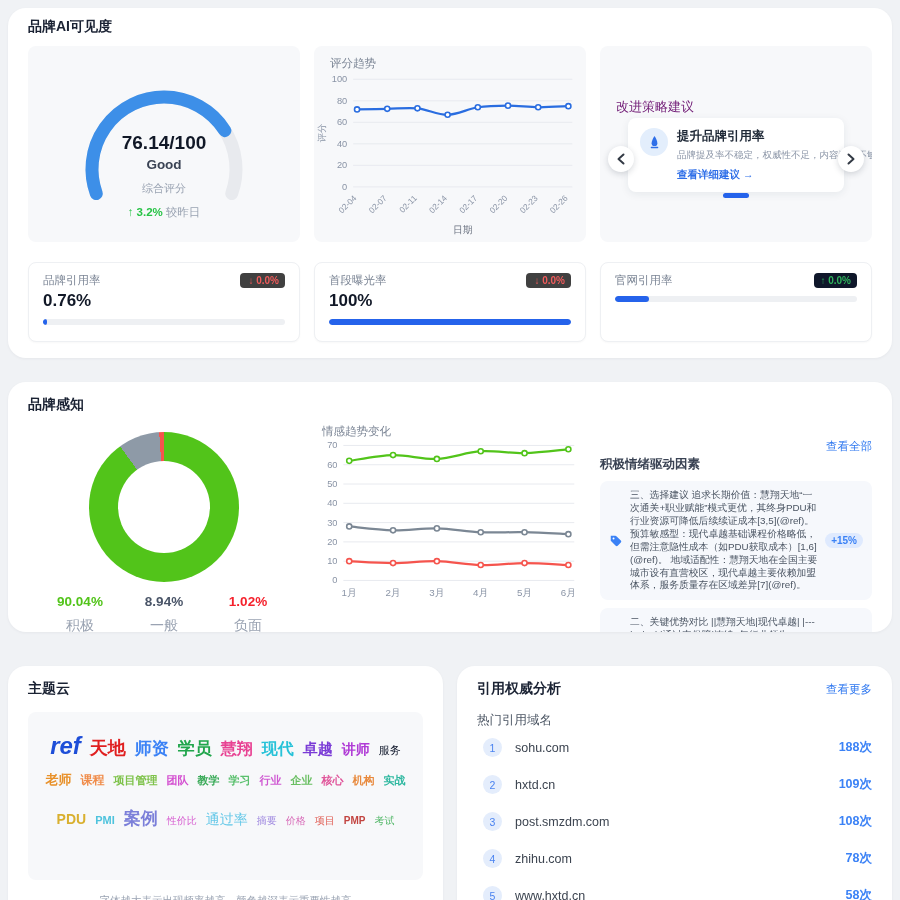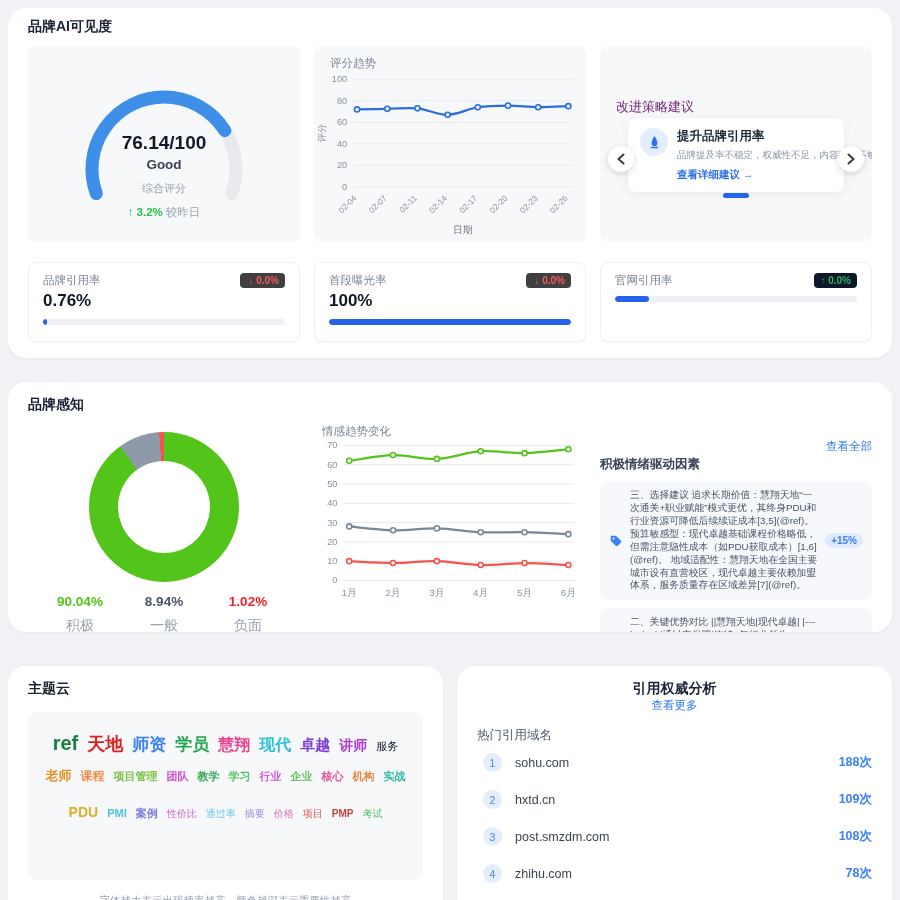--- a/index.html
+++ b/index.html
@@ -77,21 +77,21 @@
                   border-radius:9px; padding:2px 6px; }
 
   
   .row3 { display:grid; grid-template-columns:435px 1fr; gap:14px; margin-top:34px; }
   .row3 .card { padding:14px 20px; }
   .cloud-panel { background:#f7f8fa; border-radius:8px; margin-top:14px; height:168px; padding:20px 12px 0; overflow:hidden; }
   .cloud { display:flex; flex-wrap:wrap; justify-content:center; align-items:baseline; column-gap:9px; row-gap:11px; }
   .cloud span { white-space:nowrap; }
   .cloud-cap { text-align:center; font-size:10.5px; color:#9aa3b2; margin-top:14px; }
 
-  .auth-head { display:flex; justify-content:center; align-items:center;flex-direction:column; }
+  .auth-head { display:flex; justify-content:space-between; align-items:center; }
   .auth-sub { font-size:12.5px; color:#4b5563; margin-top:14px; }
   .dom-row { display:flex; align-items:center; padding:9px 0; }
   .rank { width:19px; height:19px; border-radius:50%; background:#e4edfc; color:#4a83f0; font-size:10.5px;
           display:flex; align-items:center; justify-content:center; margin-left:6px; }
   .dom-name { font-size:12.5px; color:#3c4450; margin-left:13px; flex:1; }
   .dom-count { font-size:12.5px; color:#3b82f6; font-weight:700; }
 </style>
 </head>
 <body>
 
@@ -307,21 +307,21 @@
         </div>
       </div>
     </div>
   </section>
 
   <div class="row3">
     <section class="card">
       <h2 class="sec">主题云</h2>
       <div class="cloud-panel">
         <div class="cloud" id="cloud">
-            <span style="font-size: 20px; color: #15803d; font-weight: 700;">ref</span>
+            <span style="font-size: 24px; color: #1d4ed8; font-weight: 700; font-style: italic;">ref</span>
             <span style="font-size: 18px; color: rgb(224, 32, 32); font-weight: 700;">天地</span>
             <span style="font-size: 17px; color: rgb(59, 130, 246); font-weight: 700;">师资</span>
             <span style="font-size: 17px; color: rgb(33, 166, 76); font-weight: 700;">学员</span>
             <span style="font-size: 16px; color: rgb(232, 67, 147); font-weight: 700;">慧翔</span>
             <span style="font-size: 16px; color: rgb(39, 194, 216); font-weight: 600;">现代</span>
             <span style="font-size: 15px; color: rgb(122, 59, 214); font-weight: 700;">卓越</span>
             <span style="font-size: 14px; color: rgb(176, 59, 214); font-weight: 600;">讲师</span>
             <span style="font-size: 11px; color: #0f172a; font-weight: 400;">服务</span>
             <span style="font-size: 13px; color: rgb(232, 145, 42); font-weight: 600;">老师</span>
             <span style="font-size: 12px; color: rgb(240, 140, 74); font-weight: 600;">课程</span>
@@ -329,23 +329,23 @@
             <span style="font-size: 11px; color: rgb(212, 79, 208); font-weight: 600;">团队</span>
             <span style="font-size: 11px; color: rgb(60, 171, 90); font-weight: 600;">教学</span>
             <span style="font-size: 11px; color: rgb(91, 192, 110); font-weight: 600;">学习</span>
             <span style="font-size: 11px; color: rgb(207, 90, 210); font-weight: 600;">行业</span>
             <span style="font-size: 11px; color: rgb(106, 191, 99); font-weight: 600;">企业</span>
             <span style="font-size: 11px; color: rgb(224, 85, 154); font-weight: 600;">核心</span>
             <span style="font-size: 11px; color: rgb(232, 137, 60); font-weight: 600;">机构</span>
             <span style="font-size: 11px; color: rgb(47, 184, 160); font-weight: 600;">实战</span>
             <span style="font-size: 14px; color: rgb(217, 176, 47); font-weight: 600;">PDU</span>
             <span style="font-size: 11px; color: rgb(78, 195, 221); font-weight: 600;">PMI</span>
-            <span style="font-size: 11px; color: rgb(123, 127, 217); font-weight: 600;">案例</span>
+            <span style="font-size: 17px; color: rgb(123, 127, 217); font-weight: 600;">案例</span>
             <span style="font-size: 10px; color: rgb(214, 90, 208); font-weight: 400;">性价比</span>
-            <span style="font-size: 10px; color: rgb(102, 200, 232); font-weight: 400; margin-top: 11px;">通过率</span>
+            <span style="font-size: 14px; color: rgb(102, 200, 232); font-weight: 400; margin-top: 11px;">通过率</span>
             <span style="font-size: 10px; color: rgb(160, 138, 224); font-weight: 400;">摘要</span>
             <span style="font-size: 10px; color: rgb(216, 106, 184); font-weight: 400;">价格</span>
             <span style="font-size: 10px; color: rgb(224, 90, 80); font-weight: 400;">项目</span>
             <span style="font-size: 10px; color: rgb(194, 68, 64); font-weight: 600;">PMP</span>
             <span style="font-size: 10px; color: rgb(85, 184, 106); font-weight: 400;">考试</span>
           </div>
       </div>
       <div class="cloud-cap">字体越大表示出现频率越高，颜色越深表示重要性越高</div>
     </section>
 

